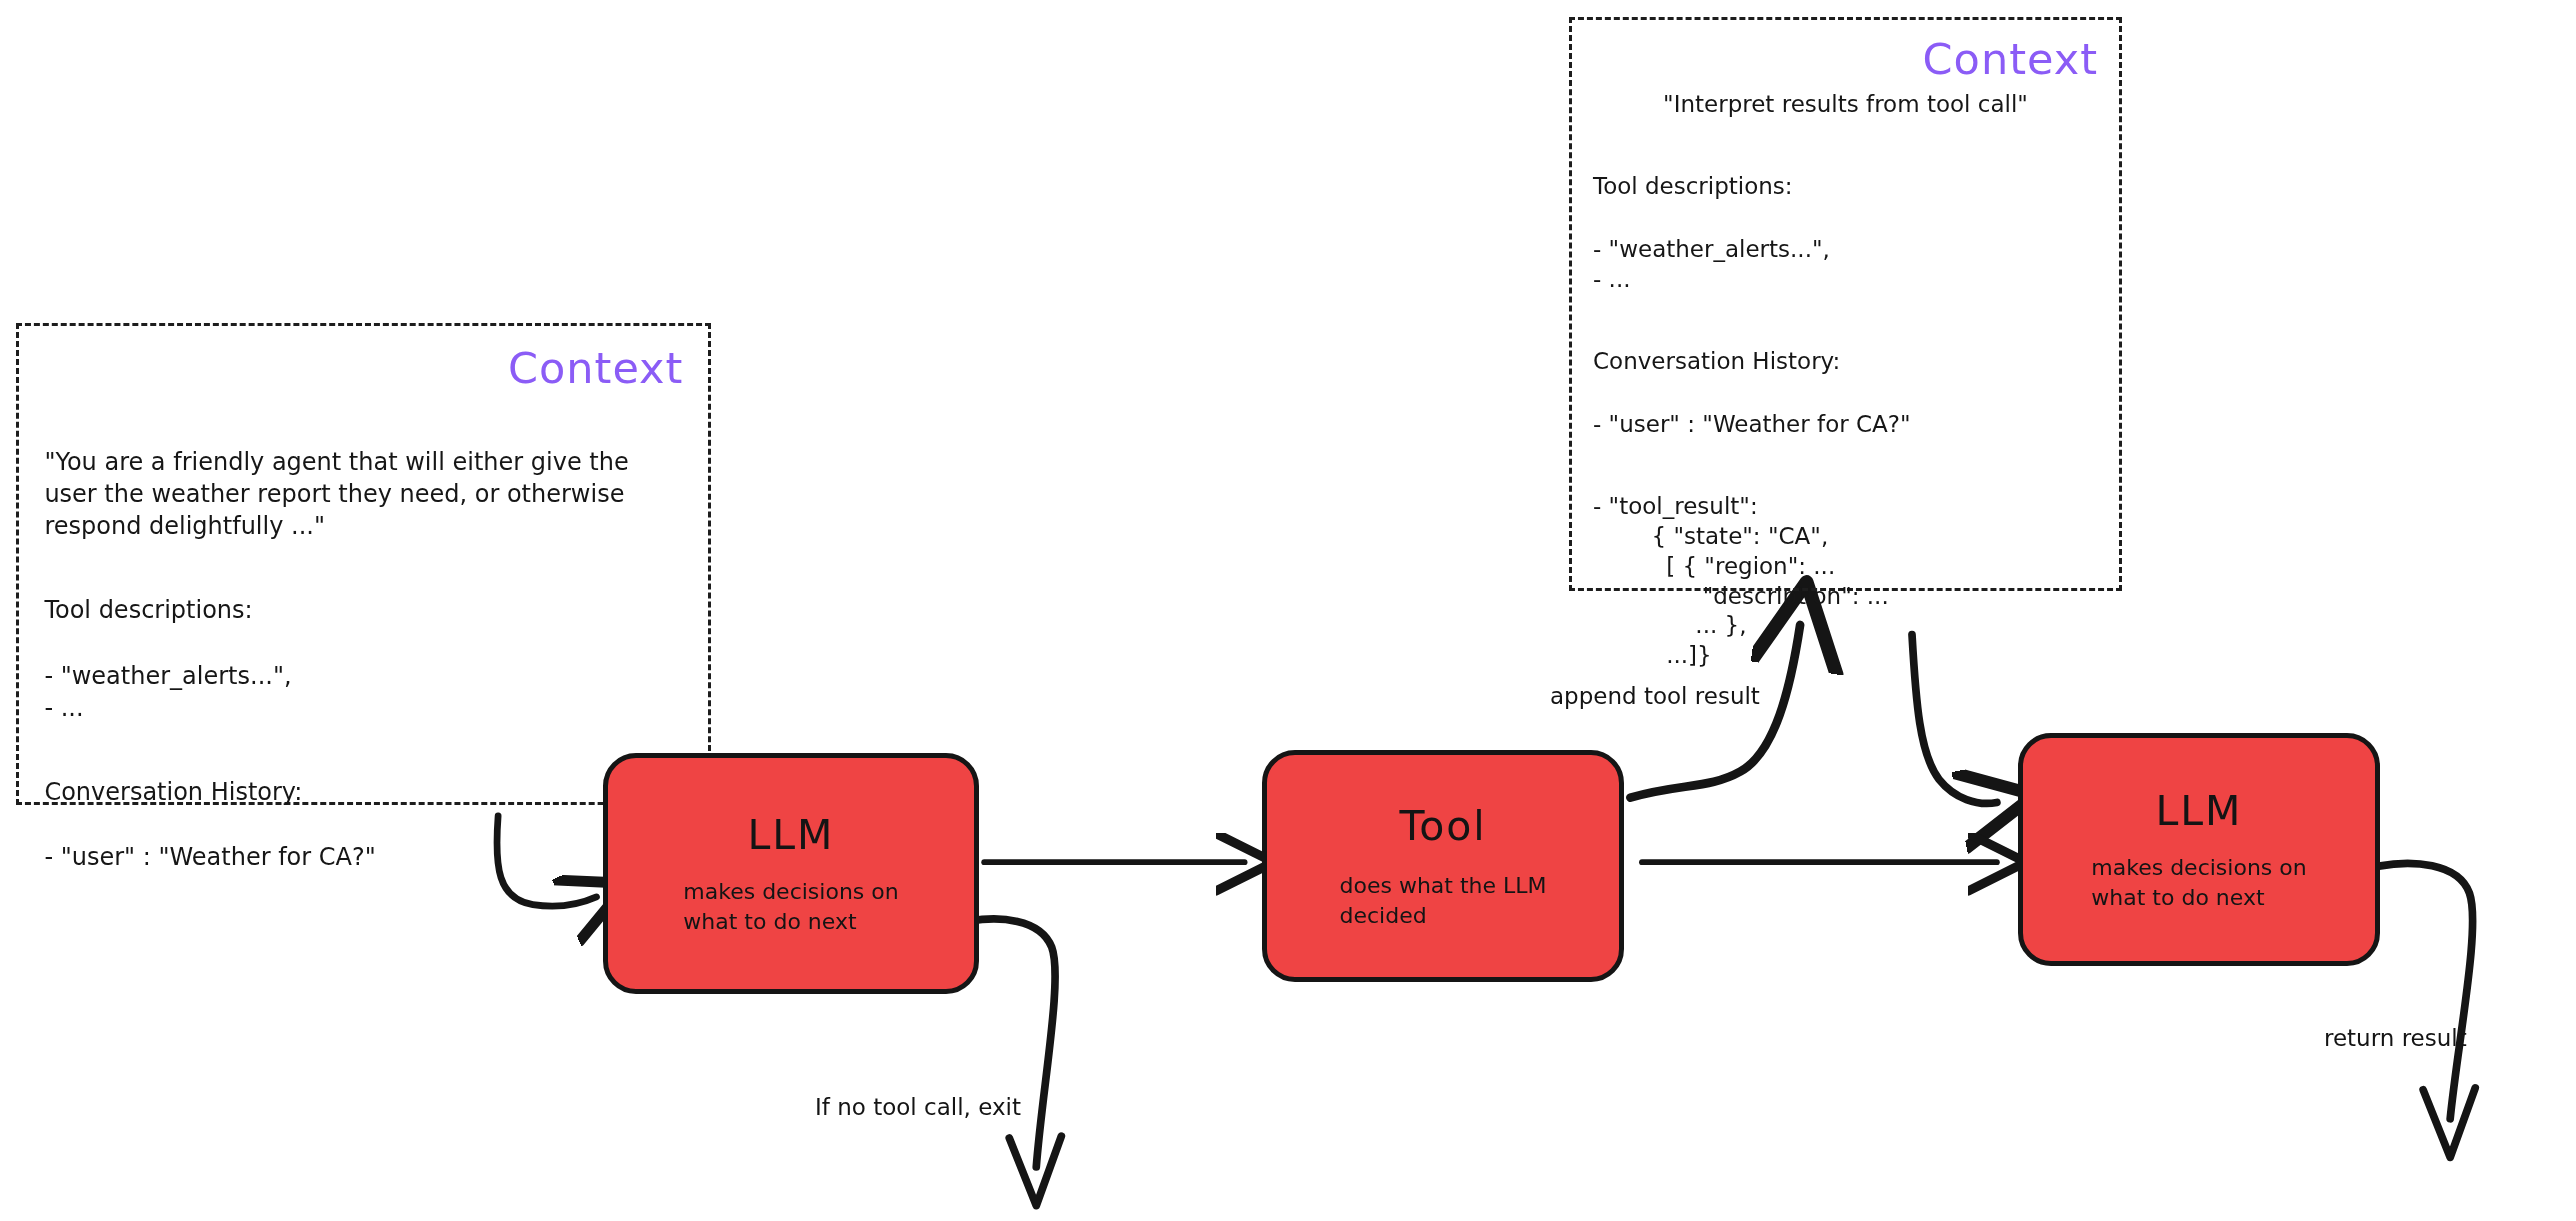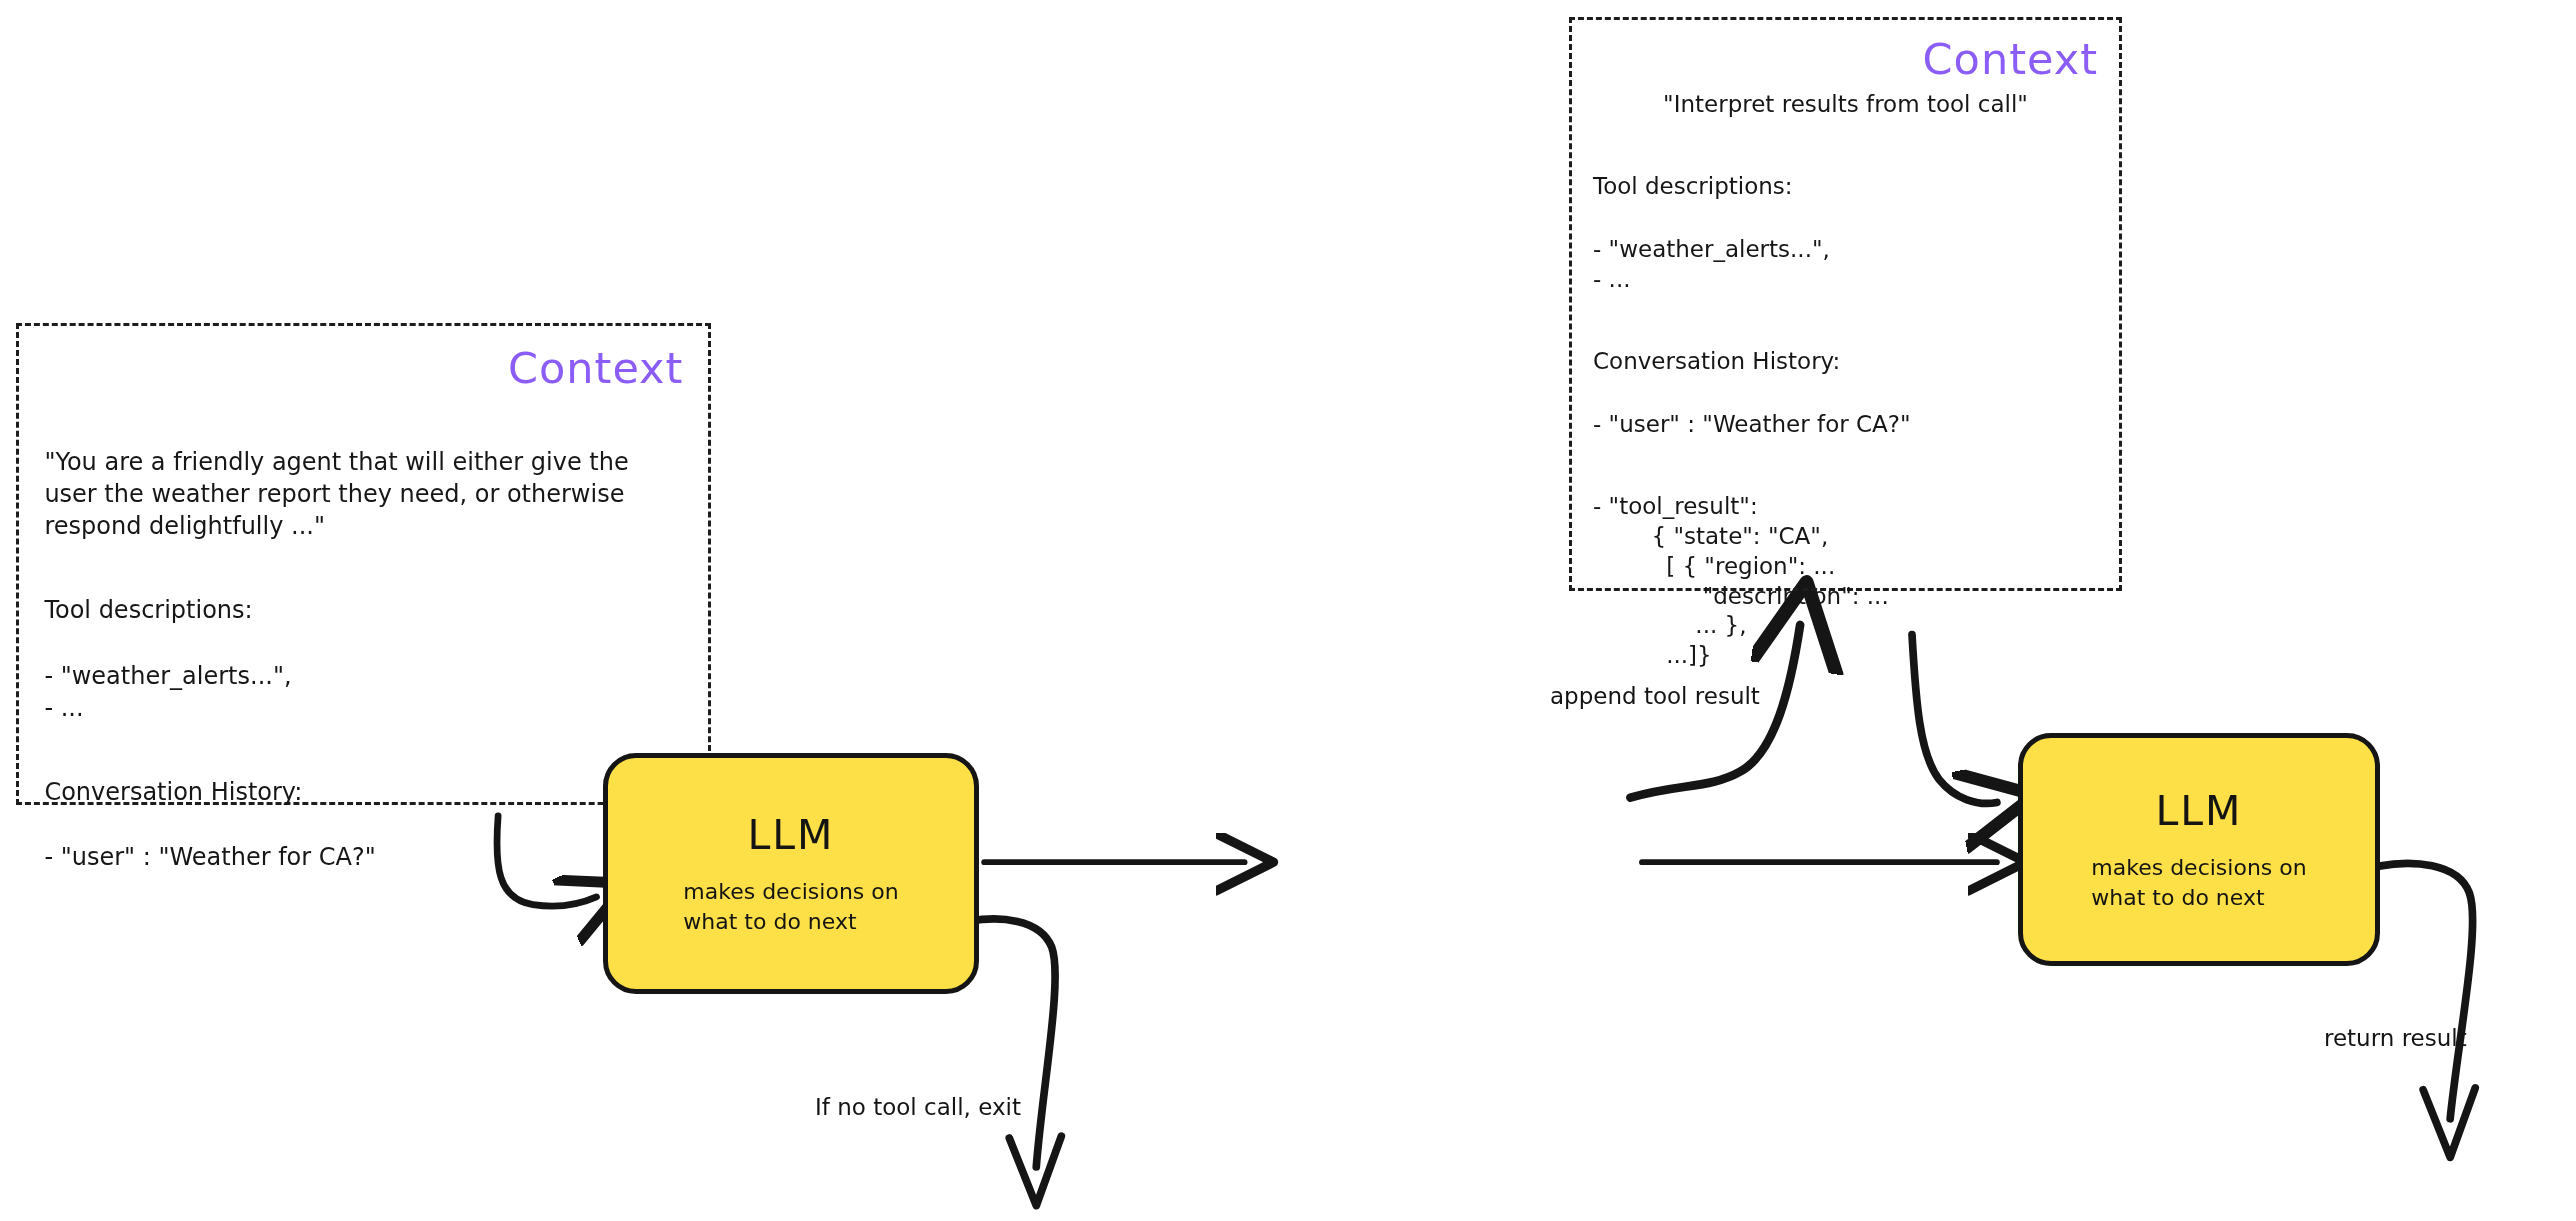--- a/index.html
+++ b/index.html
@@ -51,21 +51,21 @@
     line-height: 1.3;
   }
   .blockgap { height: 19.3px; }
 
   
   .node {
     position: absolute;
     box-sizing: border-box;
     border: 5.8px solid #151515;
     border-radius: 33px;
-    background: #fde047;
+    background: #ef4444;
     display: flex;
     flex-direction: column;
     align-items: center;
     justify-content: center;
   }
   .node-title {
     font-size: 41px;
     color: #141414;
     letter-spacing: 1.9px;
     font-family: "DejaVu Sans", sans-serif;
@@ -166,20 +166,25 @@
               ... },
           ...]}</div>
   </div>
 
   <div class="node" style="left:603px; top:753px; width:376px; height:241px;">
     <div class="node-title">LLM</div>
     <div class="node-sub">makes decisions on
 what to do next</div>
   </div>
 
+  <div class="node tool" style="left:1262px; top:750px; width:362px; height:232px;">
+    <div class="node-title">Tool</div>
+    <div class="node-sub">does what the LLM
+decided</div>
+  </div>
 
   <div class="node" style="left:2018px; top:733px; width:362px; height:233px;">
     <div class="node-title">LLM</div>
     <div class="node-sub">makes decisions on
 what to do next</div>
   </div>
 
   <div class="edge-label" style="left:1550px; top:683px;">append tool result</div>
 
   <div class="edge-label" style="left:815px; top:1094px;">If no tool call, exit</div>

